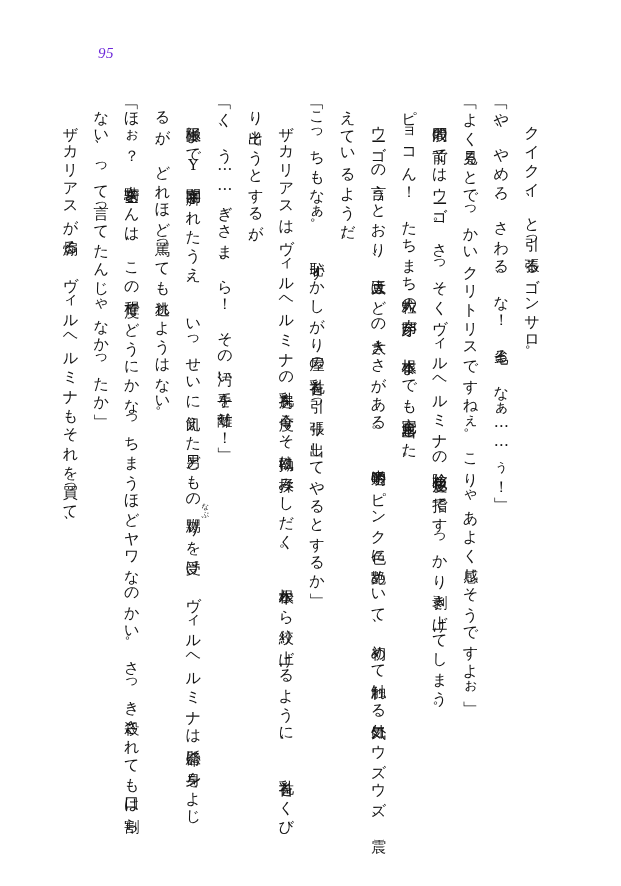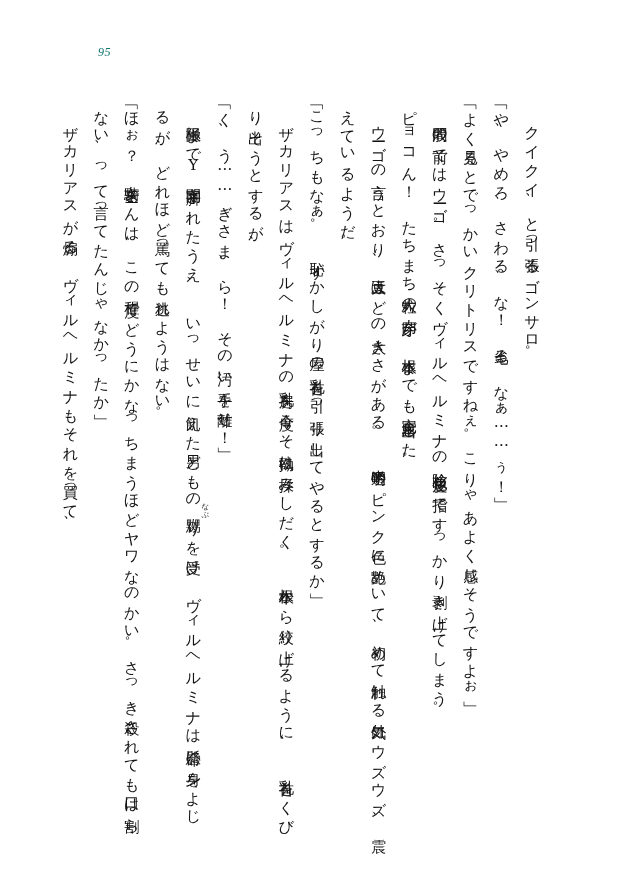--- a/index.html
+++ b/index.html
@@ -20,24 +20,24 @@
     left: 0;
     top: 0;
     width: 621px;
     height: 886px;
     background: #fff;
   }
   .page-number {
     position: absolute;
     left: 98px;
     top: 45px;
-    font-size: 12px;
+    font-size: 15px;
     font-style: italic;
     font-family: "Liberation Serif", "DejaVu Serif", serif;
-    color: #0f766e;
+    color: #6d28d9;
     letter-spacing: 0.5px;
   }
   
   .vtext {
     position: absolute;
     top: 100px;
     right: 74px;
     height: 730px;
     width: 420px;
     writing-mode: vertical-rl;

